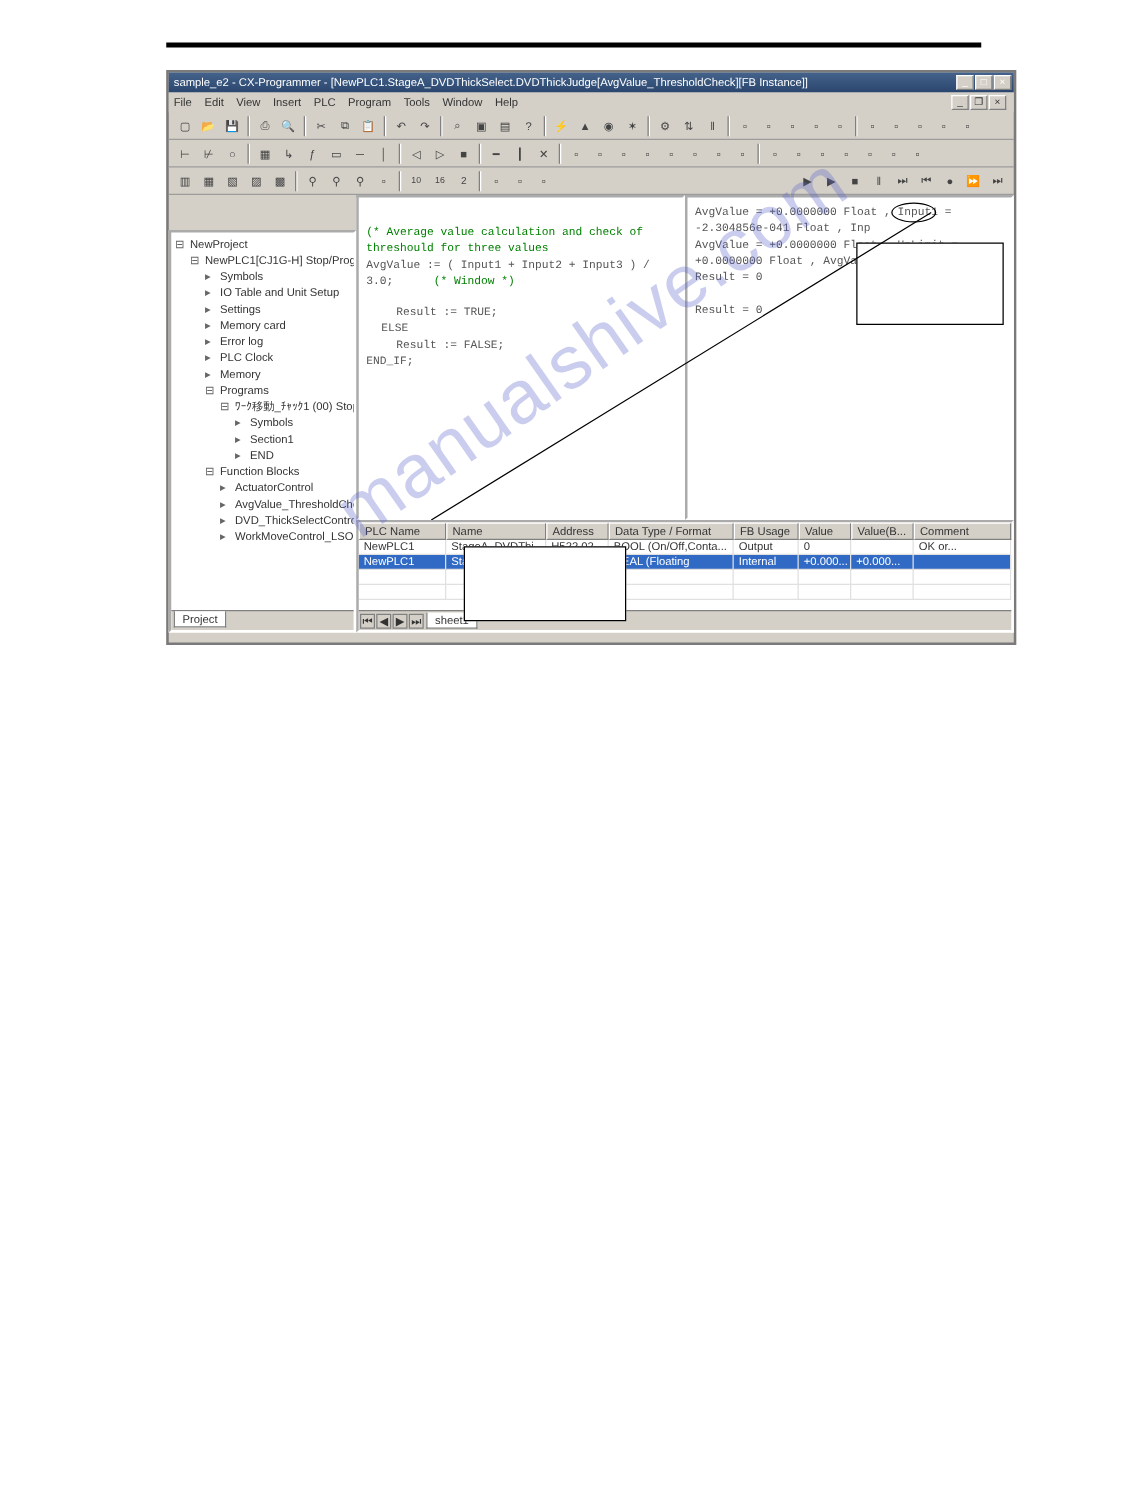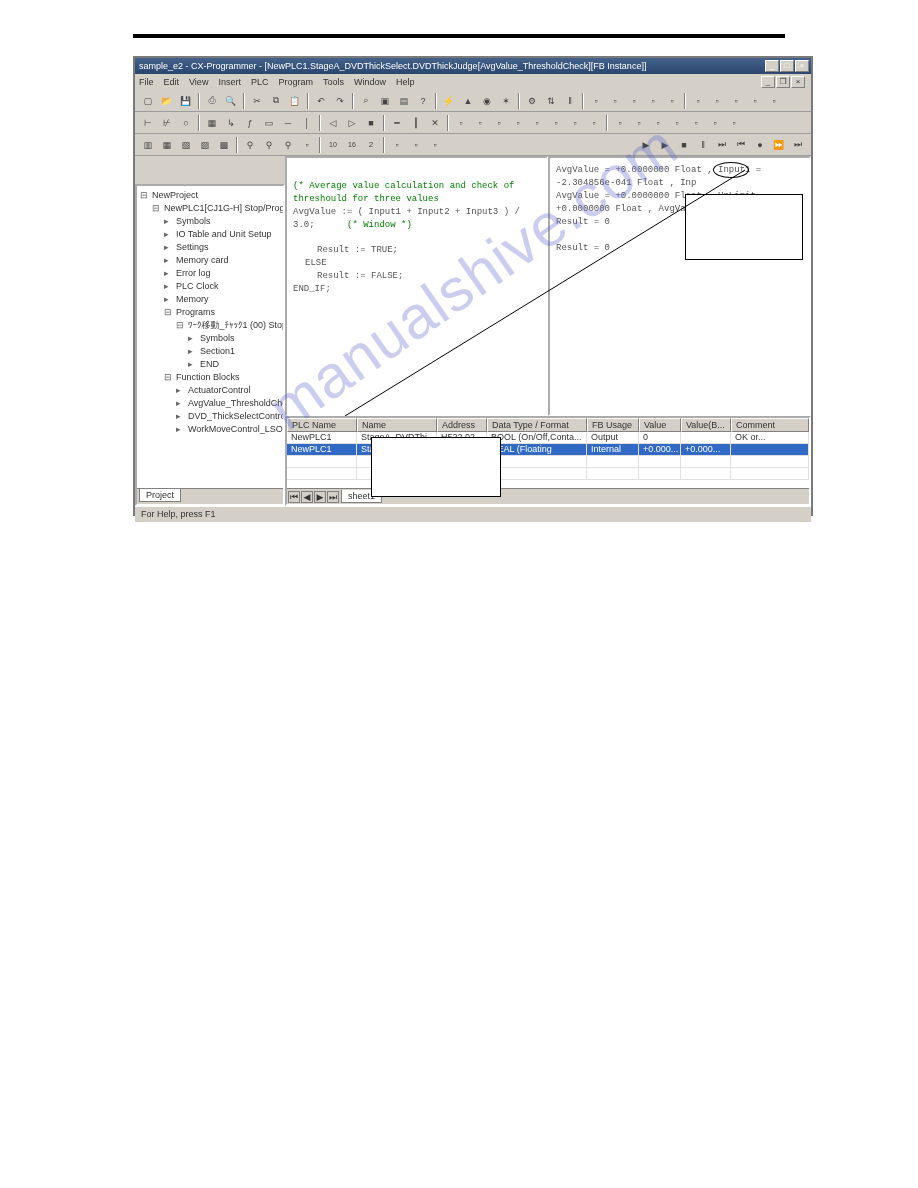--- a/index.html
+++ b/index.html
@@ -309,19 +309,16 @@
             <span class="nav">◀</span>
             <span class="nav">▶</span>
             <span class="nav">⏭</span>
             <span class="tab">sheet1</span>
           </div>
           <div class="callout-box" style="left:84px; top:19px; width:130px; height:60px;"></div>
         </div>
       </div>
     </div>
 
-    <div class="statusbar">
-      <span>For Help, press F1</span>
-    </div>
 
     <div class="watermark">manualshive.com</div>
   </div>
 </div>
 
 </body></html>

